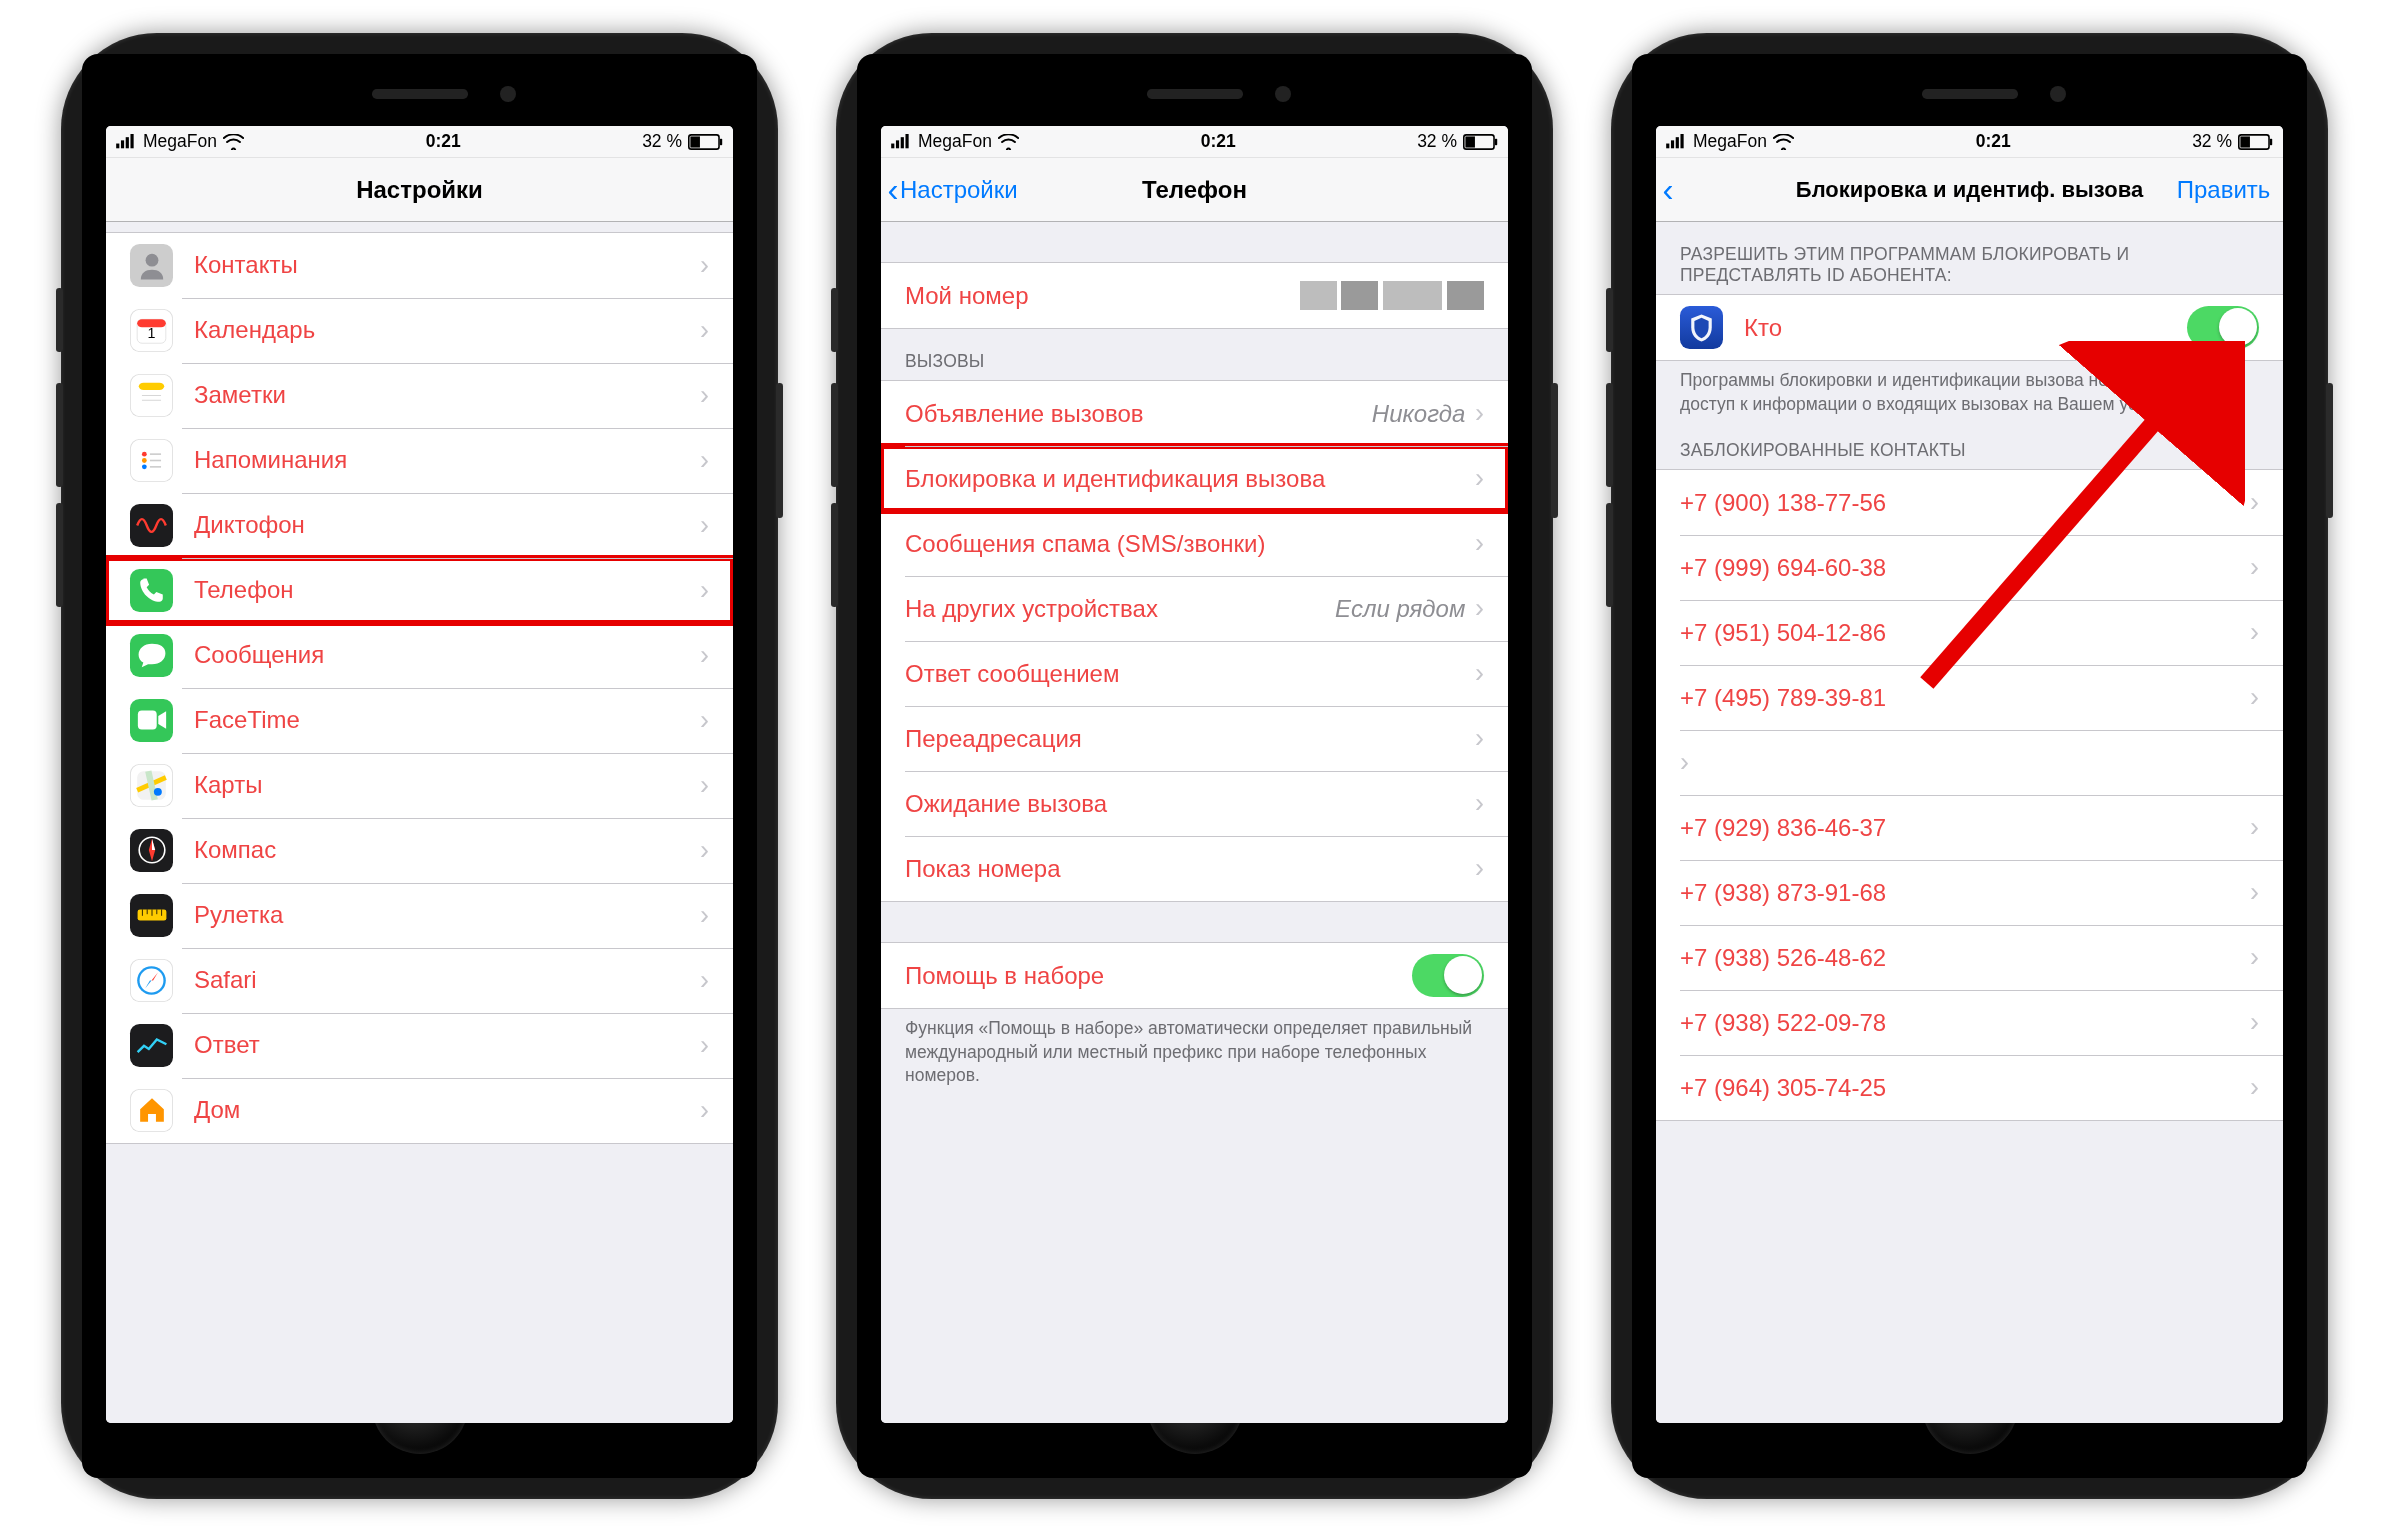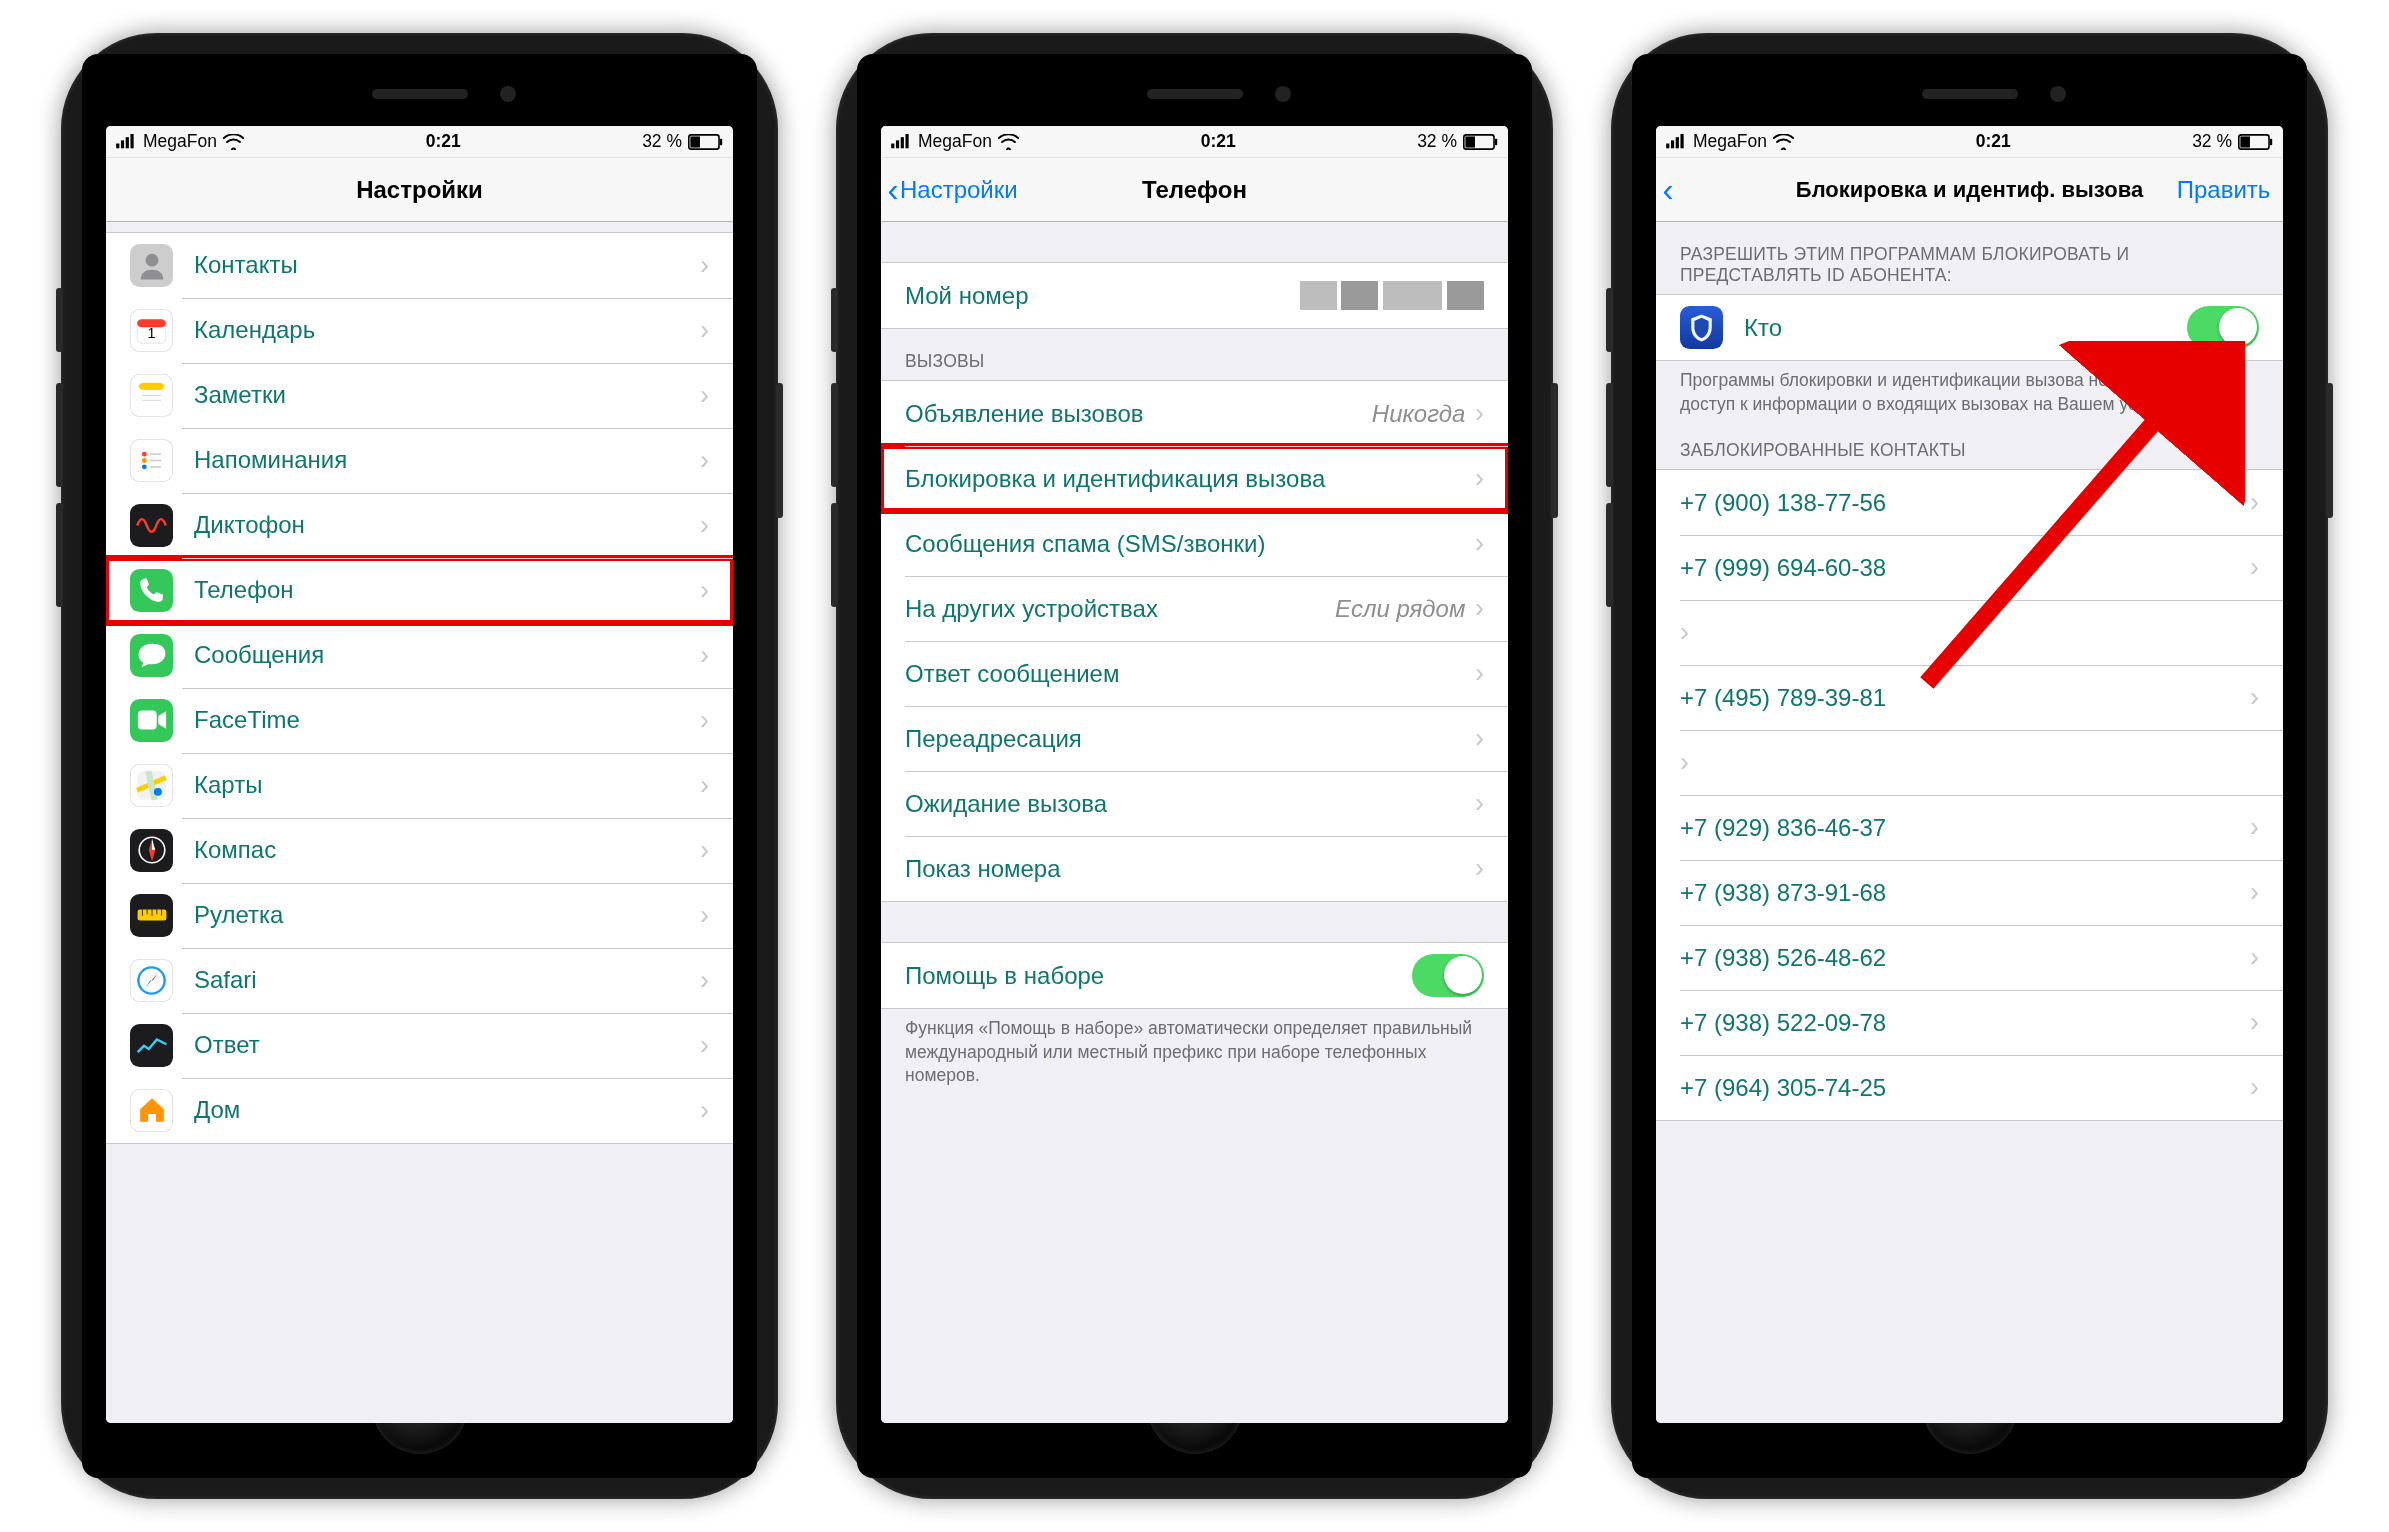--- a/index.html
+++ b/index.html
@@ -132,21 +132,21 @@
   }
   .list.plain .row + .row::before { left: 24px; }
   .row .app-icon {
     width: 43px; height: 43px;
     border-radius: 9.6px;
     margin-right: 21px;
     flex-shrink: 0;
     display: flex; align-items: center; justify-content: center;
     font-size: 24px; color: #fff;
   }
-  .row .label { flex: 1; font-size: 24px; color: #0f766e; }
+  .row .label { flex: 1; font-size: 24px; color: #ef4444; }
   .row .detail { font-size: 24px; color: #8e8e93; margin-right: 9.6px; font-style: italic; }
   .row .chevron { color: #c7c7cc; font-size: 27px; font-weight: 300;}
   .toggle {
     width: 72px; height: 43px; border-radius: 21.5px;
     background: #4cd964; position: relative; flex-shrink:0;
   }
   .toggle::after {
     content: ""; position: absolute;
     right: 2.4px; top: 2.4px;
     width: 38px; height: 38px;
@@ -553,20 +553,21 @@
         <div class="list plain" id="blocked-list">
             <div class="row">
               <span class="label">+7 (900) 138-77-56</span>
               <span class="chevron">›</span>
             </div>
             <div class="row">
               <span class="label">+7 (999) 694-60-38</span>
               <span class="chevron">›</span>
             </div>
             <div class="row">
+              <span class="label">+7 (951) 504-12-86</span>
               <span class="chevron">›</span>
             </div>
             <div class="row">
               <span class="label">+7 (495) 789-39-81</span>
               <span class="chevron">›</span>
             </div>
             <div class="row">
               <span class="chevron">›</span>
             </div>
             <div class="row">

